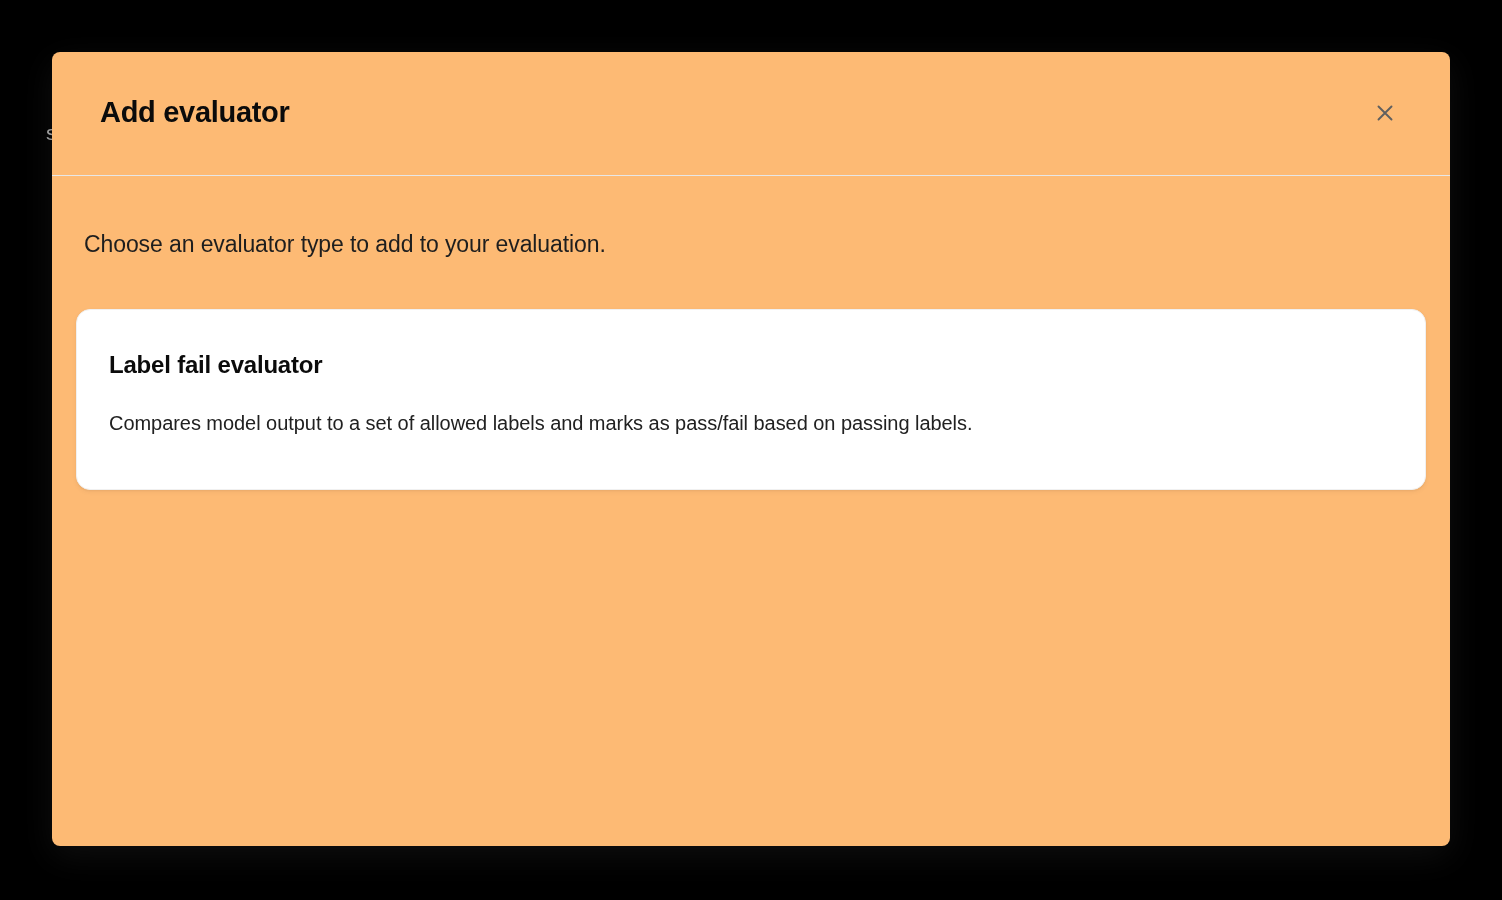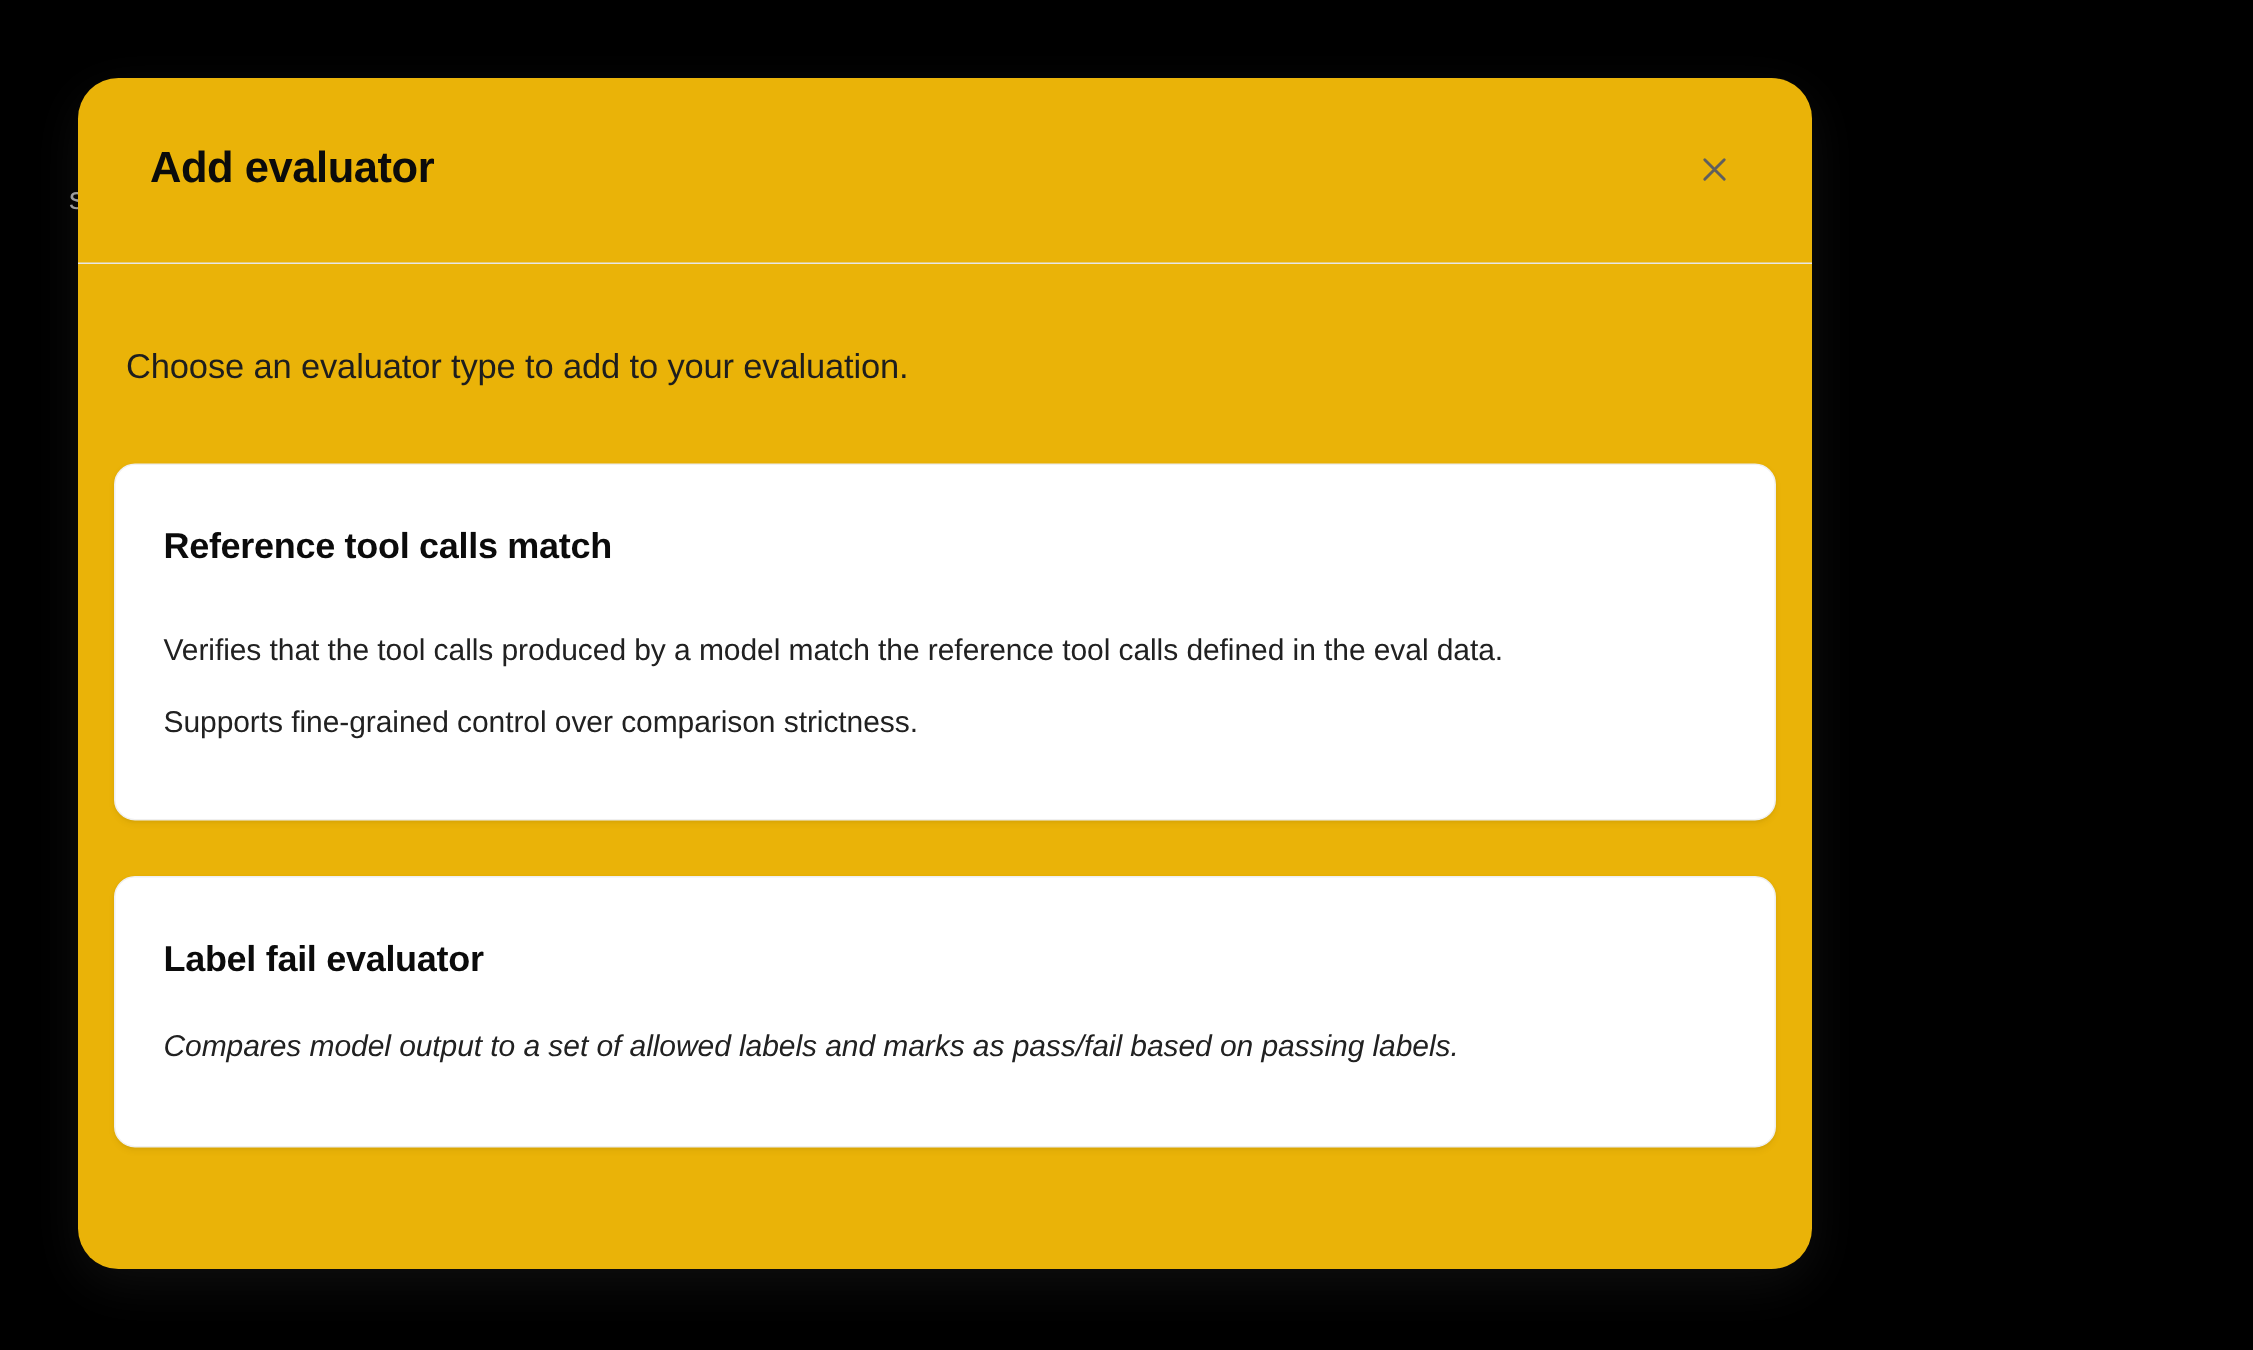--- a/index.html
+++ b/index.html
@@ -27,24 +27,24 @@
     color: #9a9a9a;
     font-size: 21px;
     line-height: 26px;
     white-space: nowrap;
   }
 
   #modal {
     position: absolute;
     left: 52px;
     top: 52px;
-    width: 1156px;
+    width: 1398px;
     height: 794px;
-    background: #eab308;
-    border-radius: 27px;
+    background: #fdba74;
+    border-radius: 8px;
     box-shadow: 0 10px 34px rgba(255,255,255,0.06);
     overflow: hidden;
   }
 
   #modal-header {
     position: relative;
     height: 124px;
     border-bottom: 1px solid #e7e7e7;
   }
 
@@ -116,21 +116,21 @@
   }
 
   .card-desc {
     margin-top: 30px;
     font-size: 20px;
     line-height: 48px;
     color: #212121;
     letter-spacing: -0.05px;
     max-width: 1190px;
   }
-  .card-desc.tight { line-height: 26px; font-style: italic; }
+  .card-desc.tight { line-height: 26px; }
 </style>
 </head>
 <body style="background: rgb(0, 0, 0);">
 
 <div id="underlay-sliver">s</div>
 
 <div id="modal">
 
   <div id="modal-header">
     <div id="modal-title">Add evaluator</div>
@@ -143,27 +143,20 @@
       </span>
     </button>
   </div>
 
   <div id="modal-body">
 
     <div id="body-intro">Choose an evaluator type to add to your evaluation.</div>
 
     <div id="evaluator-list">
 
-      <div class="evaluator-card card-tall">
-        <div class="card-title">Reference tool calls match</div>
-        <div class="card-desc">
-          <div>Verifies that the tool calls produced by a model match the reference tool calls defined in the eval data.</div>
-          <div>Supports fine-grained control over comparison strictness.</div>
-        </div>
-      </div>
 
       <div class="evaluator-card card-short">
         <div class="card-title">Label fail evaluator</div>
         <div class="card-desc tight">
           <div>Compares model output to a set of allowed labels and marks as pass/fail based on passing labels.</div>
         </div>
       </div>
 
     </div>
   </div>

